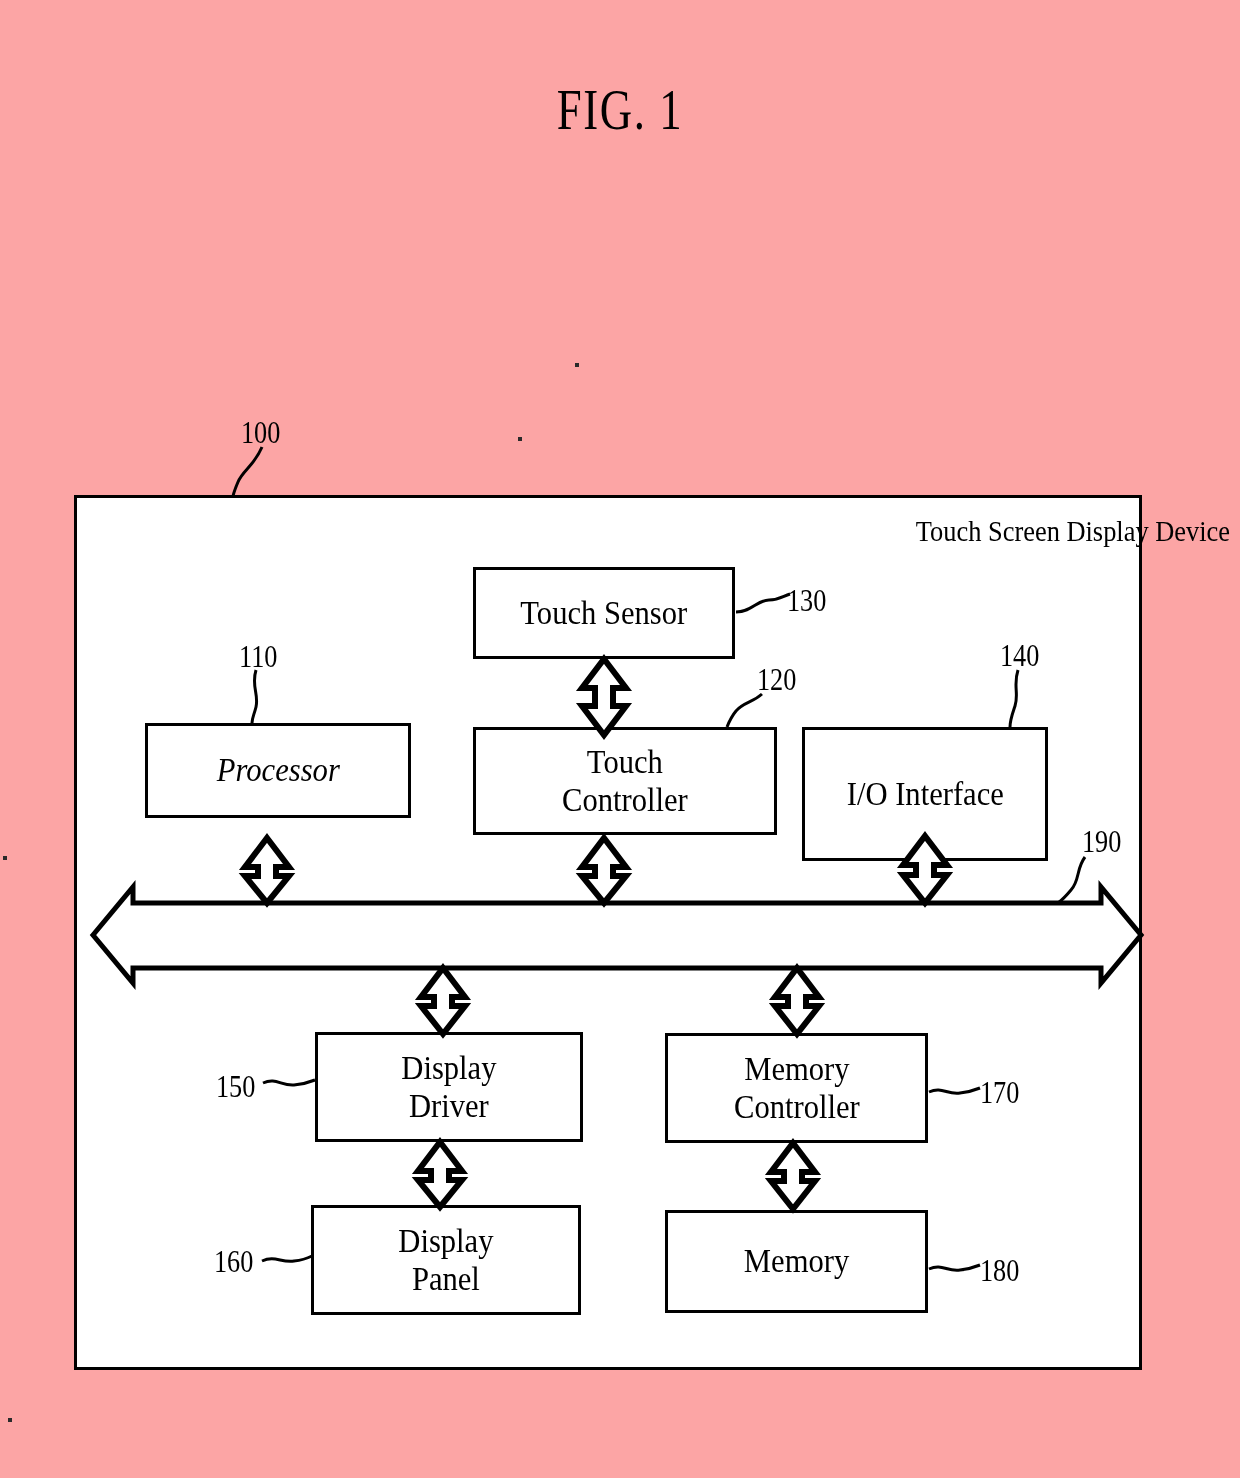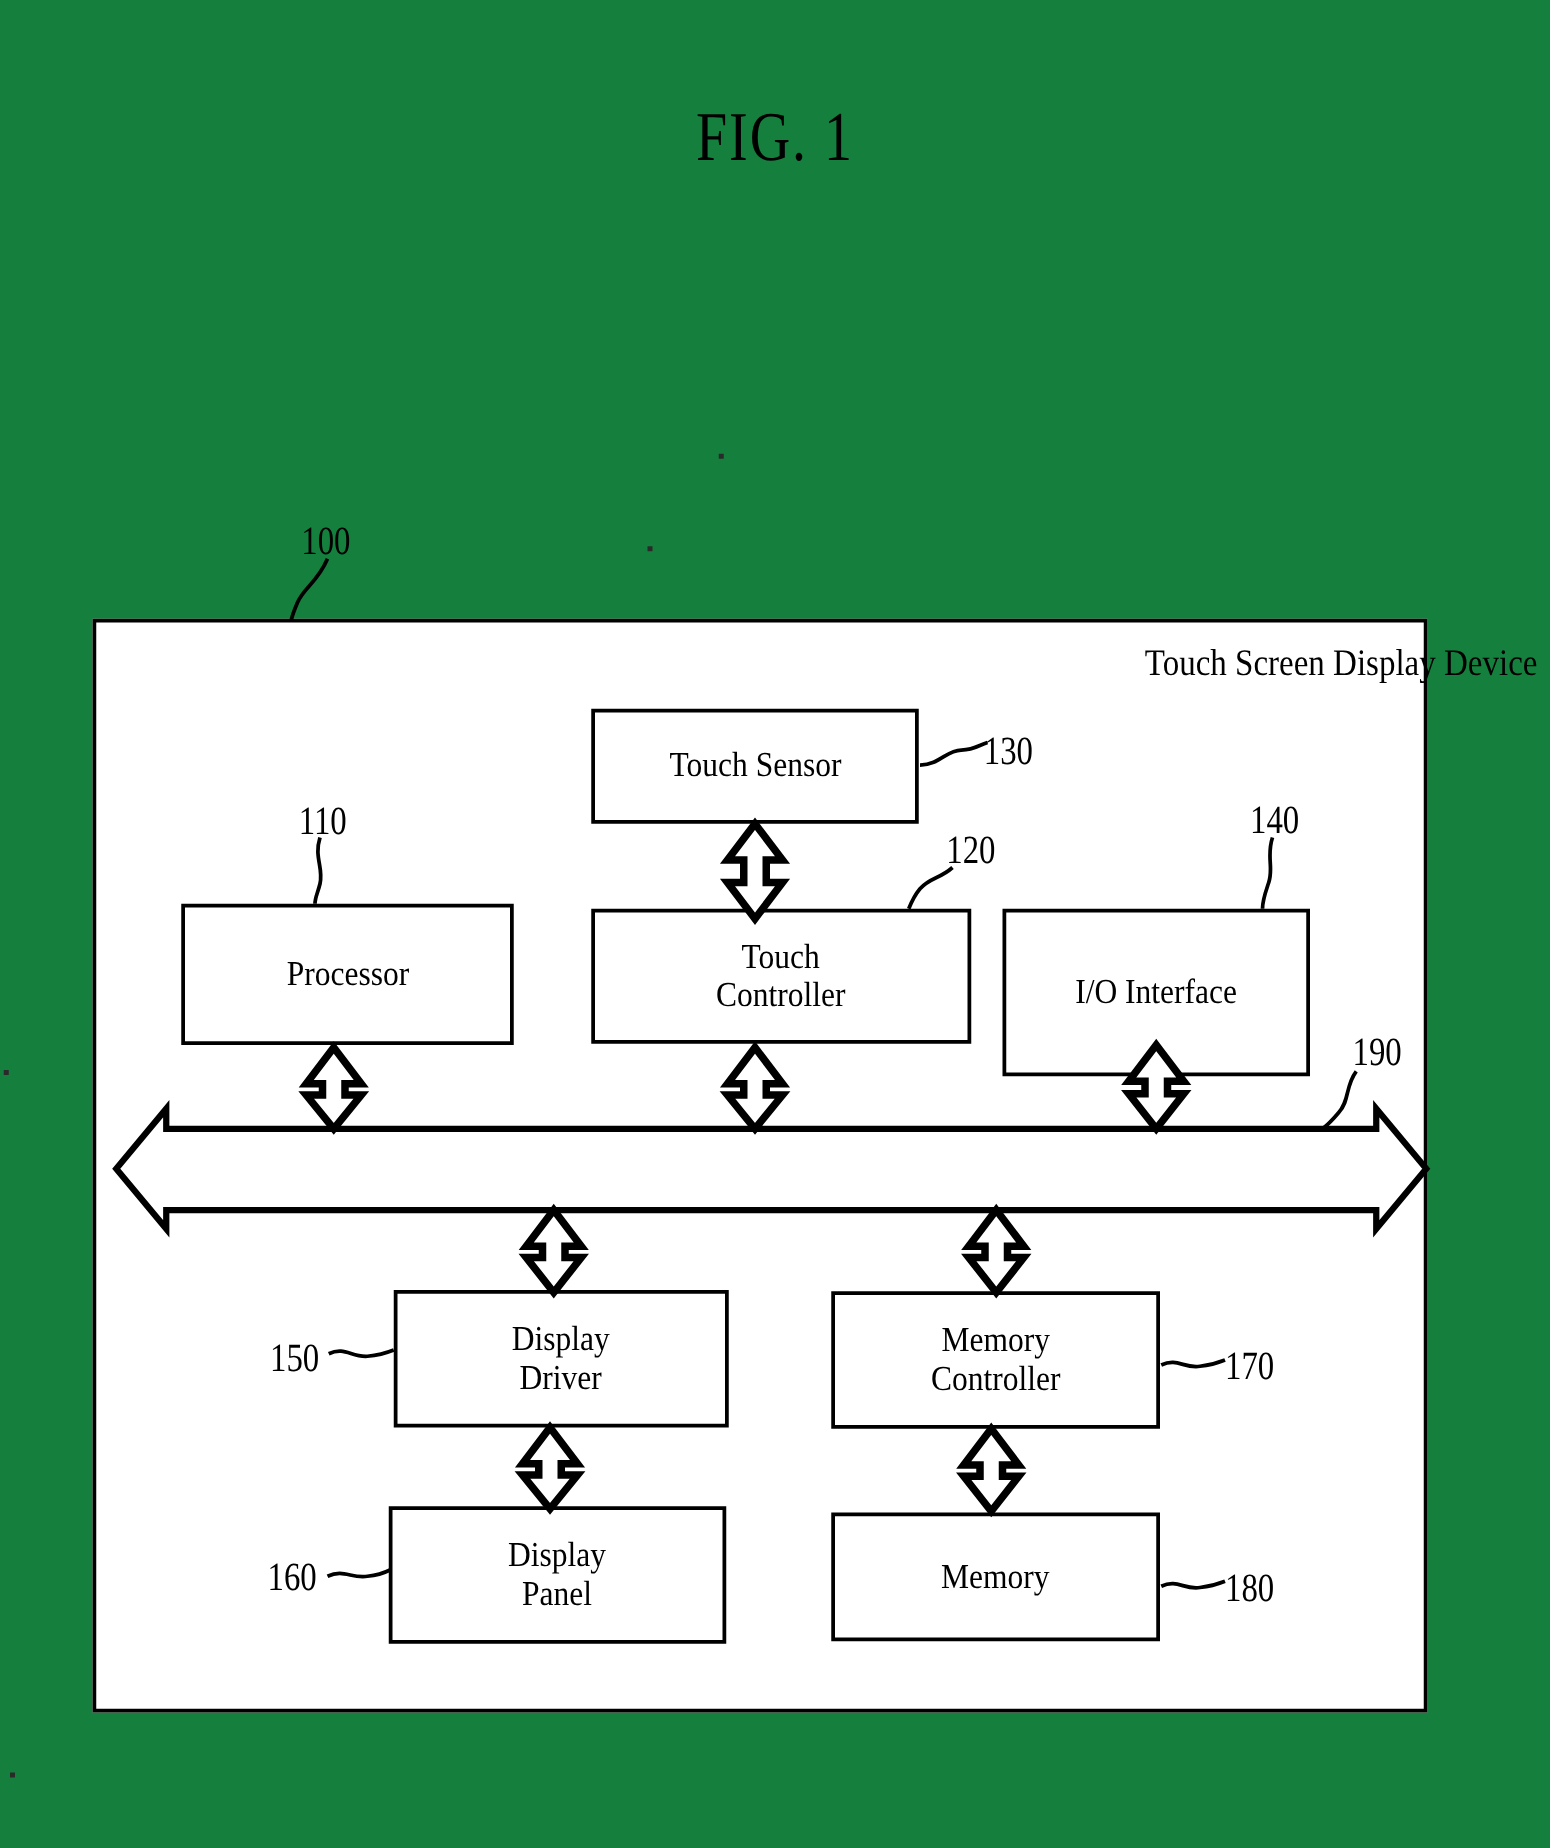--- a/index.html
+++ b/index.html
@@ -4,21 +4,21 @@
 <style>
   html, body {
     margin: 0;
     padding: 0;
     background: #ffffff;
   }
   #page {
     position: relative;
     width: 1240px;
     height: 1478px;
-    background: #15803d;
+    background: #fca5a5;
     overflow: hidden;
     font-family: "Liberation Serif", "DejaVu Serif", serif;
     color: #000000;
   }
 
   
   #fig-title {
     position: absolute;
     left: 0;
     top: 78px;
@@ -58,21 +58,21 @@
   .block {
     position: absolute;
     border: 3px solid #000;
     box-sizing: border-box;
     background: #fff;
     display: flex;
     align-items: center;
     justify-content: center;
     text-align: center;
     line-height: 1.12;
-    font-size: 28px;
+    font-size: 34px;
     font-family: "Liberation Serif", "DejaVu Serif", serif;
   }
   .block span {
     display: block;
     transform: scaleX(0.90);
     white-space: pre-line;
   }
 
   
   .ref {
@@ -106,21 +106,21 @@
 
   <div id="fig-title">FIG. 1</div>
 
   <div id="device-frame"></div>
   <div id="device-title">Touch Screen Display Device</div>
 
   <div class="block" style="left:473px; top:567px; width:262px; height:92px;">
     <span>Touch Sensor</span>
   </div>
 
-  <div class="block" style="left:145px; top:723px; width:266px; height:113px;">
+  <div class="block" style="left:145px; top:723px; width:266px; height:95px;font-style:italic;">
     <span>Processor</span>
   </div>
 
   <div class="block" style="left:473px; top:727px; width:304px; height:108px;">
     <span>Touch
 Controller</span>
   </div>
 
   <div class="block" style="left:802px; top:727px; width:246px; height:134px;">
     <span>I/O Interface</span>

